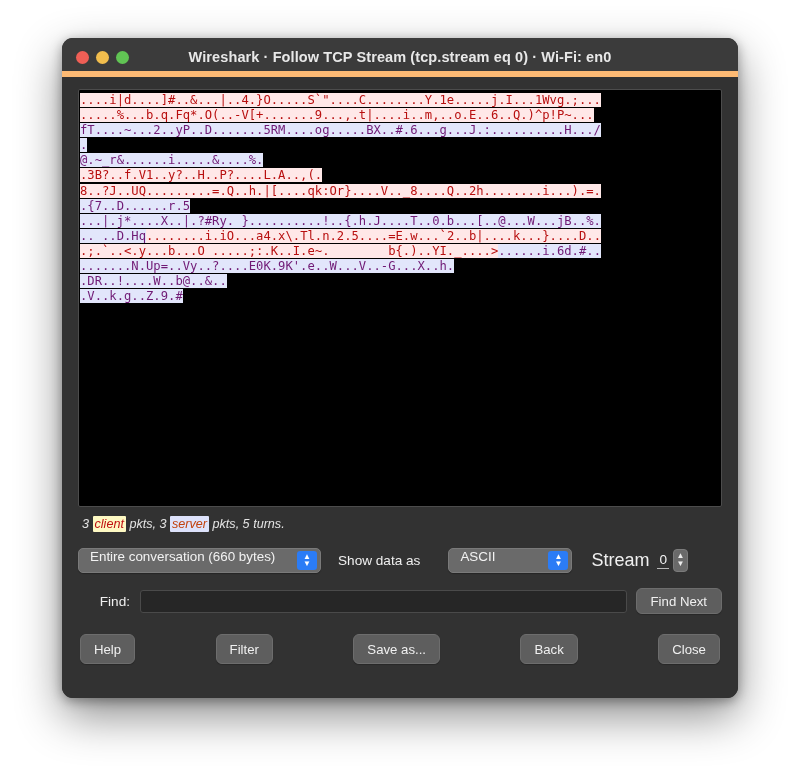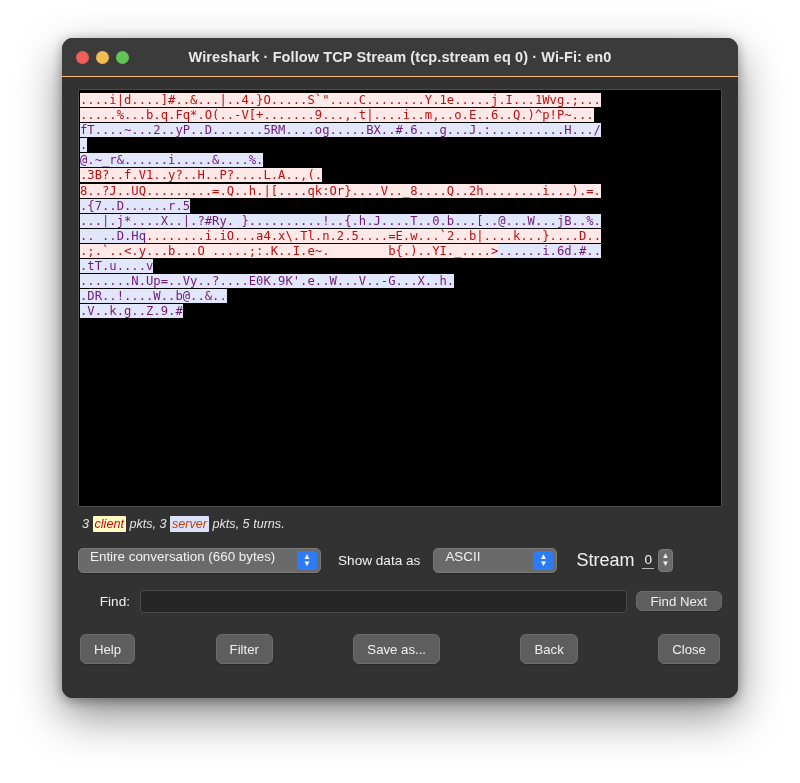--- a/index.html
+++ b/index.html
@@ -26,21 +26,21 @@
     box-shadow: 0 18px 46px rgba(0,0,0,0.45), 0 3px 12px rgba(0,0,0,0.35);
     overflow: hidden;
     display: flex;
     flex-direction: column;
   }
 
   
   #titlebar {
     height: 39px;
     background: #3b3b3b;
-    border-bottom: 1px solid #fdba74;
+    border-bottom: 6px solid #fdba74;
     position: relative;
     flex: 0 0 auto;
   }
   .traffic {
     position: absolute;
     top: 13px;
     width: 13px; height: 13px;
     border-radius: 50%;
   }
   #tl-close { left: 14px;  background: #ef5f56; }
@@ -137,21 +137,21 @@
     justify-content: center;
     color: #ffffff;
     font-size: 8px;
     line-height: 7px;
   }
   #conv-select { min-width: 243px; }
   #showdata-label {
     color: #f0f0f0;
     font-size: 13.6px;
     margin-left: 17px;
-    margin-right: 13px;
+    margin-right: 28px;
     white-space: nowrap;
   }
   #format-select { min-width: 124px; }
   #stream-label {
     color: #f0f0f0;
     font-size: 18px;
     margin-left: 19px;
     margin-right: 8px;
     white-space: nowrap;
   }
@@ -218,21 +218,21 @@
     height: 25px;
     padding: 14px 13px;
     white-space: nowrap;
     display: inline-flex;
     align-items: center;
     justify-content: center;
     font-family: "Liberation Sans", sans-serif;
     box-shadow: 0 1px 1px rgba(0,0,0,0.22);
     cursor: default;
   }
-  #find-next { margin-left: 9px; height: 20px; padding: 0 14px; }
+  #find-next { margin-left: 9px; height: 26px; padding: 0 14px; }
 
   
   #row-buttons {
     margin-top: 21px;
     display: flex;
     align-items: center;
     justify-content: space-between;
     padding: 0 2px;
     height: 28px;
   }
@@ -259,21 +259,20 @@
           <div class="sline"><span class="seg client">.....%...b.q.Fq*.O(..-V[+.......9...,.t|....i..m,..o.E..6..Q.)^p!P~...</span></div>
           <div class="sline"><span class="seg server">fT....~...2..yP..D.......5RM....og.....BX..#.6...g...J.:..........H.../</span></div>
           <div class="sline"><span class="seg server">.</span></div>
           <div class="sline"><span class="seg server">@.~_r&amp;......i.....&amp;....%.</span></div>
           <div class="sline"><span class="seg client">.3B?..f.V1..y?..H..P?....L.A..,(.</span></div>
           <div class="sline"><span class="seg client">8..?J..UQ.........=.Q..h.|[....qk:Or}....V.._8....Q..2h........i...).=.</span></div>
           <div class="sline"><span class="seg server">.{7..D......r.5</span></div>
           <div class="sline"><span class="seg server">...|.j*....X..|.?#Ry. }..........!..{.h.J....T..0.b...[..@...W...jB..%.</span></div>
           <div class="sline"><span class="seg server">.. ..D.Hq</span><span class="seg client">........i.iO...a4.x\.Tl.n.2.5....=E.w...`2..b|....k...}....D..</span></div>
           <div class="sline"><span class="seg client">.;.`..&lt;.y...b...O .....;:.K..I.e~.        b{.)..YI._....&gt;</span><span class="seg server">......i.6d.#..</span></div>
-          <div class="sline"><span class="seg server">.tT.u....v</span></div>
           <div class="sline"><span class="seg server">.......N.Up=..Vy..?....E0K.9K'.e..W...V..-G...X..h.</span></div>
           <div class="sline"><span class="seg server">.DR..!....W..b@..&amp;..</span></div>
           <div class="sline"><span class="seg server">.V..k.g..Z.9.#</span></div>
         </div>
 
       <div id="pkt-summary">
         <span>3 </span><span class="chip client">client</span><span> pkts, 3 </span><span class="chip server">server</span><span> pkts, 5 turns.</span>
       </div>
 
       <div id="row-controls">

